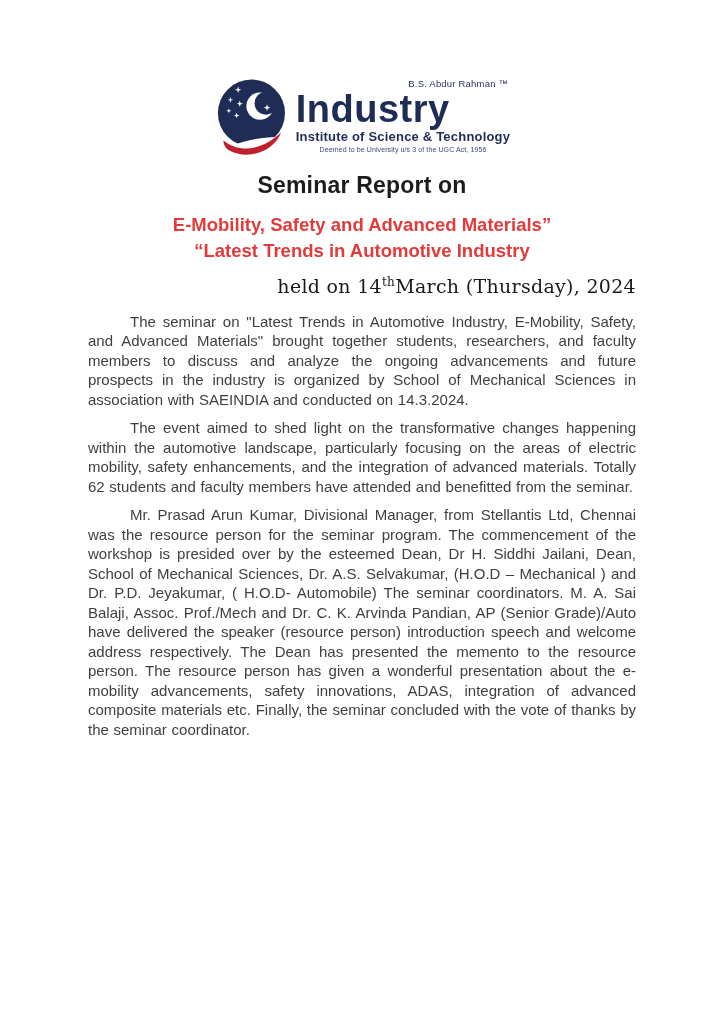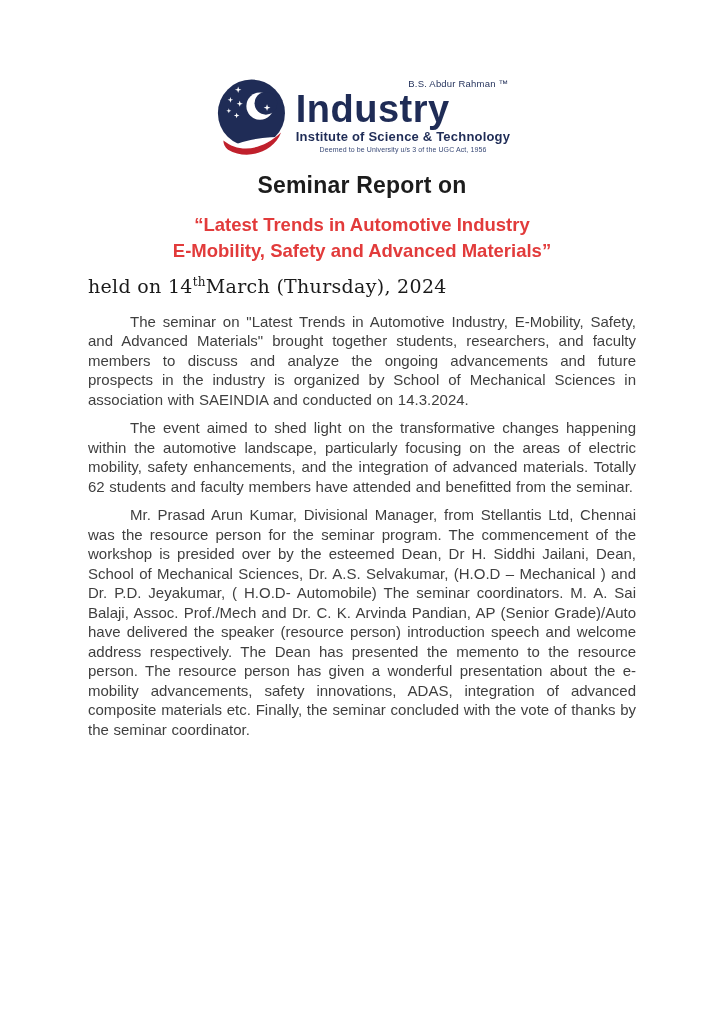--- a/index.html
+++ b/index.html
@@ -32,21 +32,21 @@
   
   .report-label {
     text-align:center; margin-top:16px; font-size:23px; color:#1c1c1c;
     font-weight:600; letter-spacing:.2px;
   }
   .red-title {
     text-align:center; margin-top:13px; font-size:18.5px; font-weight:600;
     color:#e23b3b; line-height:1.4;
   }
   .date-line {
-    text-align:left; margin-top:11px; font-family:"DejaVu Serif", serif;
+    text-align:right; margin-top:11px; font-family:"DejaVu Serif", serif;
     font-size:19px; color:#1a1a1a; letter-spacing:.3px;
   }
   .date-line sup { font-size:12px; vertical-align:super; line-height:0; }
   
   .body-text { margin-top:15px; }
   .para {
     text-align:justify; text-indent:42px; font-size:15px; line-height:1.3;
     color:#3f3f3f; margin-bottom:9px; word-spacing:.5px;
   }
 </style>
@@ -83,22 +83,22 @@
       <div class="tm-line">B.S. Abdur Rahman ™</div>
       <div class="logo-name">Industry</div>
       <div class="logo-sub">Institute of Science &amp; Technology</div>
       <div class="logo-tag">Deemed to be University u/s 3 of the UGC Act, 1956</div>
     </div>
   </div>
 
   <div class="report-label">Seminar Report on</div>
 
   <div class="red-title">
+    <div>E-Mobility, Safety and Advanced Materials”</div>
     <div>“Latest Trends in Automotive Industry</div>
-    <div>E-Mobility, Safety and Advanced Materials”</div>
   </div>
 
   <div class="date-line"><span>held on 14</span><sup>th</sup><span>March (Thursday), 2024</span></div>
 
   <div class="body-text">
     <p class="para">The seminar on "Latest Trends in Automotive Industry, E-Mobility, Safety, and Advanced Materials" brought together students, researchers, and faculty members to discuss and analyze the ongoing advancements and future prospects in the industry is organized by School of Mechanical Sciences in association with SAEINDIA and conducted on 14.3.2024.</p>
     <p class="para">The event aimed to shed light on the transformative changes happening within the automotive landscape, particularly focusing on the areas of electric mobility, safety enhancements, and the integration of advanced materials. Totally 62 students and faculty members have attended and benefitted from the seminar.</p>
     <p class="para">Mr. Prasad Arun Kumar, Divisional Manager, from Stellantis Ltd, Chennai was the resource person for the seminar program. The commencement of the workshop is presided over by the esteemed Dean, Dr H. Siddhi Jailani, Dean, School of Mechanical Sciences, Dr. A.S. Selvakumar, (H.O.D – Mechanical ) and Dr. P.D. Jeyakumar, ( H.O.D- Automobile) The seminar coordinators. M. A. Sai Balaji, Assoc. Prof./Mech and Dr. C. K. Arvinda Pandian, AP (Senior Grade)/Auto have delivered the speaker (resource person) introduction speech and welcome address respectively. The Dean has presented the memento to the resource person. The resource person has given a wonderful presentation about the e-mobility advancements, safety innovations, ADAS, integration of advanced composite materials etc. Finally, the seminar concluded with the vote of thanks by the seminar coordinator.</p>
   </div>
 

